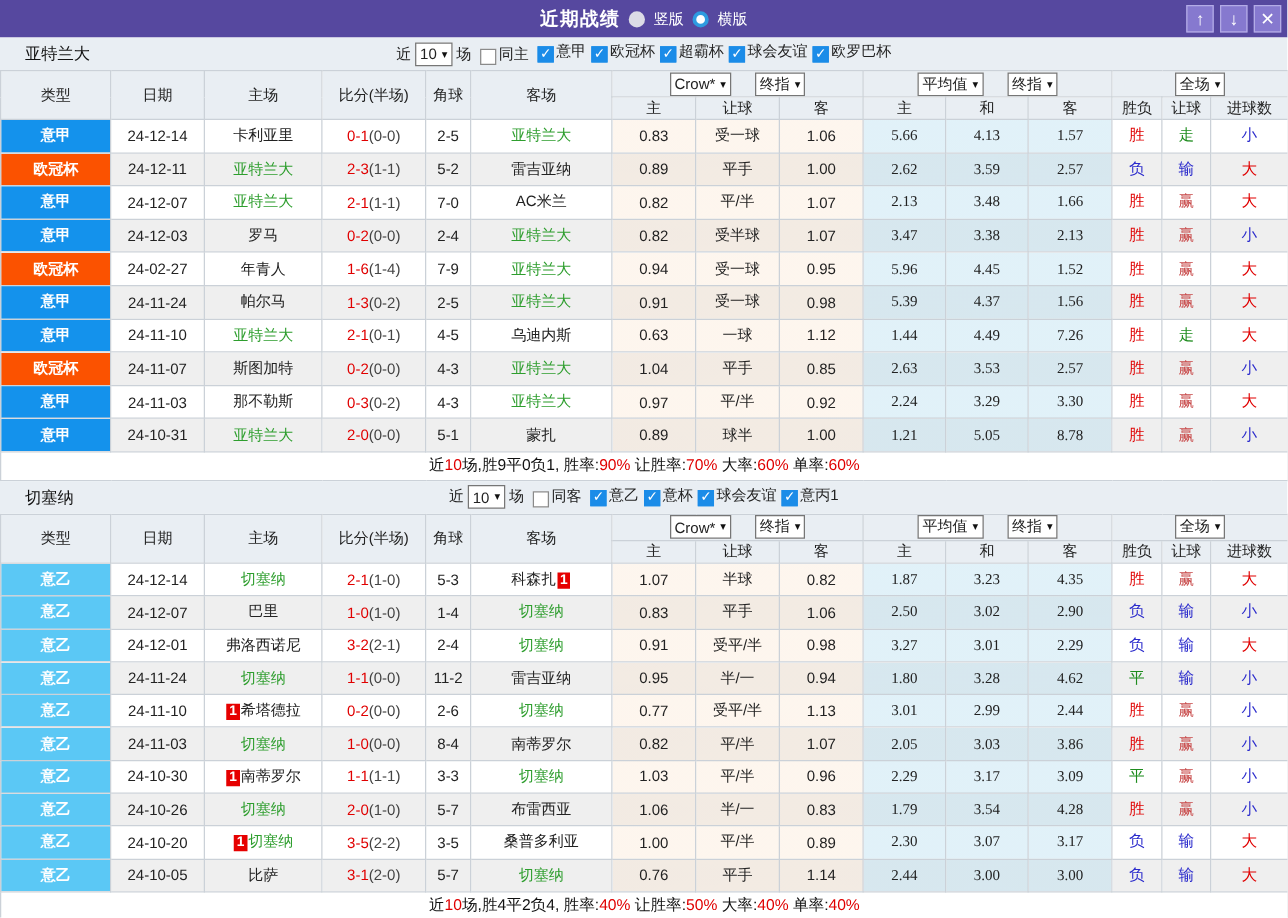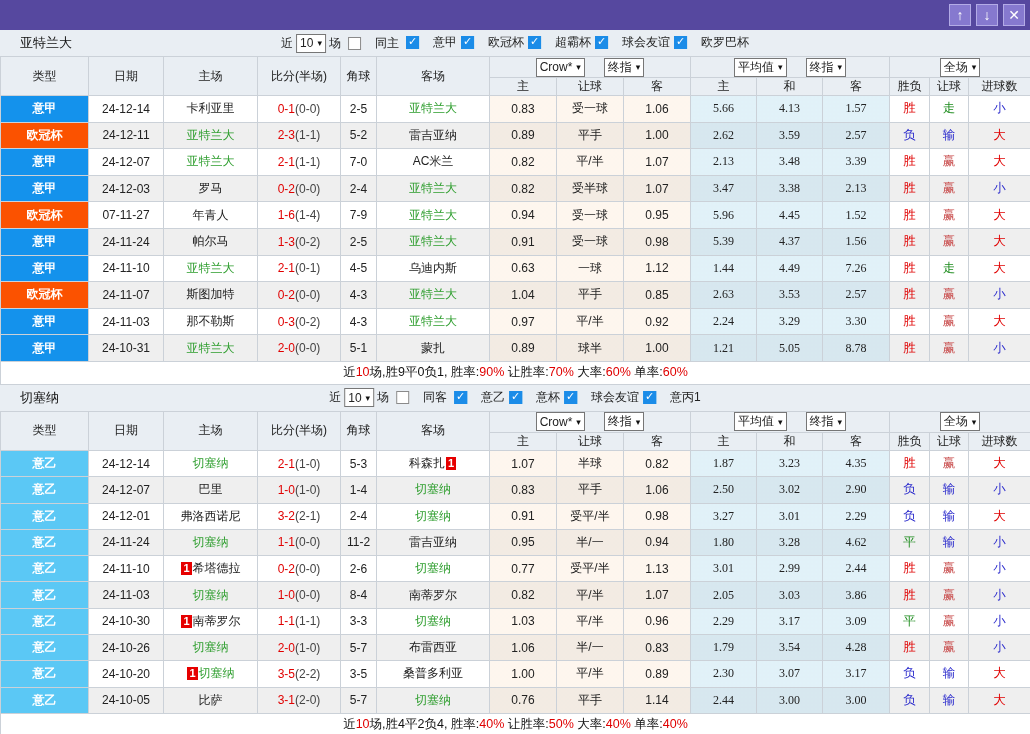--- a/index.html
+++ b/index.html
@@ -32,21 +32,21 @@
   .team-name { margin-left:20px; color:#111; }
   .filter {
     position:absolute; left:50%; transform:translateX(-50%);
     display:flex; align-items:center; gap:3px; font-size:12px; white-space:nowrap;
   }
   .sel {
     display:inline-flex; align-items:center; background:#fff;
     border:1px solid #767676; height:19px; padding:0 3px; font-size:12px; gap:4px; cursor:pointer;
   }
   .sel .arr { font-size:9px; color:#111; }
-  .cb-wrap { display:inline-flex; align-items:center; gap:14px; margin-left:4px; cursor:pointer; }
+  .cb-wrap { display:inline-flex; align-items:flex-end; gap:2px; margin-left:4px; cursor:pointer; }
   .cb {
     width:13px; height:13px; border:1px solid #8A8A8A; background:#fff;
     display:inline-block; position:relative;
   }
   .cb.on { background:#1B8CE8; border-color:#1B8CE8; }
   .cb.on::after {
     content:"\2713"; position:absolute; left:1px; top:-2px;
     color:#fff; font-size:11px; font-weight:bold;
   }
   
@@ -81,20 +81,27 @@
   .red { color:#E00000; }
   
   .c1{width:88px}.c2{width:75px}.c3{width:94px}.c4{width:83px}.c5{width:36px}
   .c6{width:113px}.c7{width:67px}.c8{width:67px}.c9{width:67px}.c10{width:66px}
   .c11{width:66px}.c12{width:67px}.c13{width:40px}.c14{width:39px}.c15{width:62px}
 </style>
 </head>
 <body>
 
 <div class="titlebar">
+  <div class="title-group">
+    <span class="main-title">近期战绩</span>
+    <span class="radio-a"></span>
+    <span>竖版</span>
+    <span class="radio-b"></span>
+    <span>横版</span>
+  </div>
   <div class="win-btns">
     <div class="wbtn">
         <span>↑</span>
       </div>
     <div class="wbtn">
         <span>↓</span>
       </div>
     <div class="wbtn">
         <span>✕</span>
       </div>
@@ -244,21 +251,21 @@
         <td>24-12-07</td>
         <td><span class="tg">亚特兰大</span></td>
         <td><span class="ft">2-1</span><span class="ht">(1-1)</span></td>
         <td>7-0</td>
         <td><span>AC米兰</span></td>
         <td class="crow">0.82</td>
         <td class="crow">平/半</td>
         <td class="crow">1.07</td>
         <td class="avg">2.13</td>
         <td class="avg">3.48</td>
-        <td class="avg">3.39</td>
+        <td class="avg">1.66</td>
         <td class="res r">胜</td>
         <td class="res m">赢</td>
         <td class="res r">大</td>
       </tr>
       <tr>
         <td class="type" style="background: rgb(20, 146, 236);">意甲</td>
         <td>24-12-03</td>
         <td><span>罗马</span></td>
         <td><span class="ft">0-2</span><span class="ht">(0-0)</span></td>
         <td>2-4</td>
@@ -268,21 +275,21 @@
         <td class="crow">1.07</td>
         <td class="avg">3.47</td>
         <td class="avg">3.38</td>
         <td class="avg">2.13</td>
         <td class="res r">胜</td>
         <td class="res m">赢</td>
         <td class="res b">小</td>
       </tr>
       <tr>
         <td class="type" style="background: rgb(251, 82, 0);">欧冠杯</td>
-        <td>07-11-27</td>
+        <td>24-02-27</td>
         <td><span>年青人</span></td>
         <td><span class="ft">1-6</span><span class="ht">(1-4)</span></td>
         <td>7-9</td>
         <td><span class="tg">亚特兰大</span></td>
         <td class="crow">0.94</td>
         <td class="crow">受一球</td>
         <td class="crow">0.95</td>
         <td class="avg">5.96</td>
         <td class="avg">4.45</td>
         <td class="avg">1.52</td>

